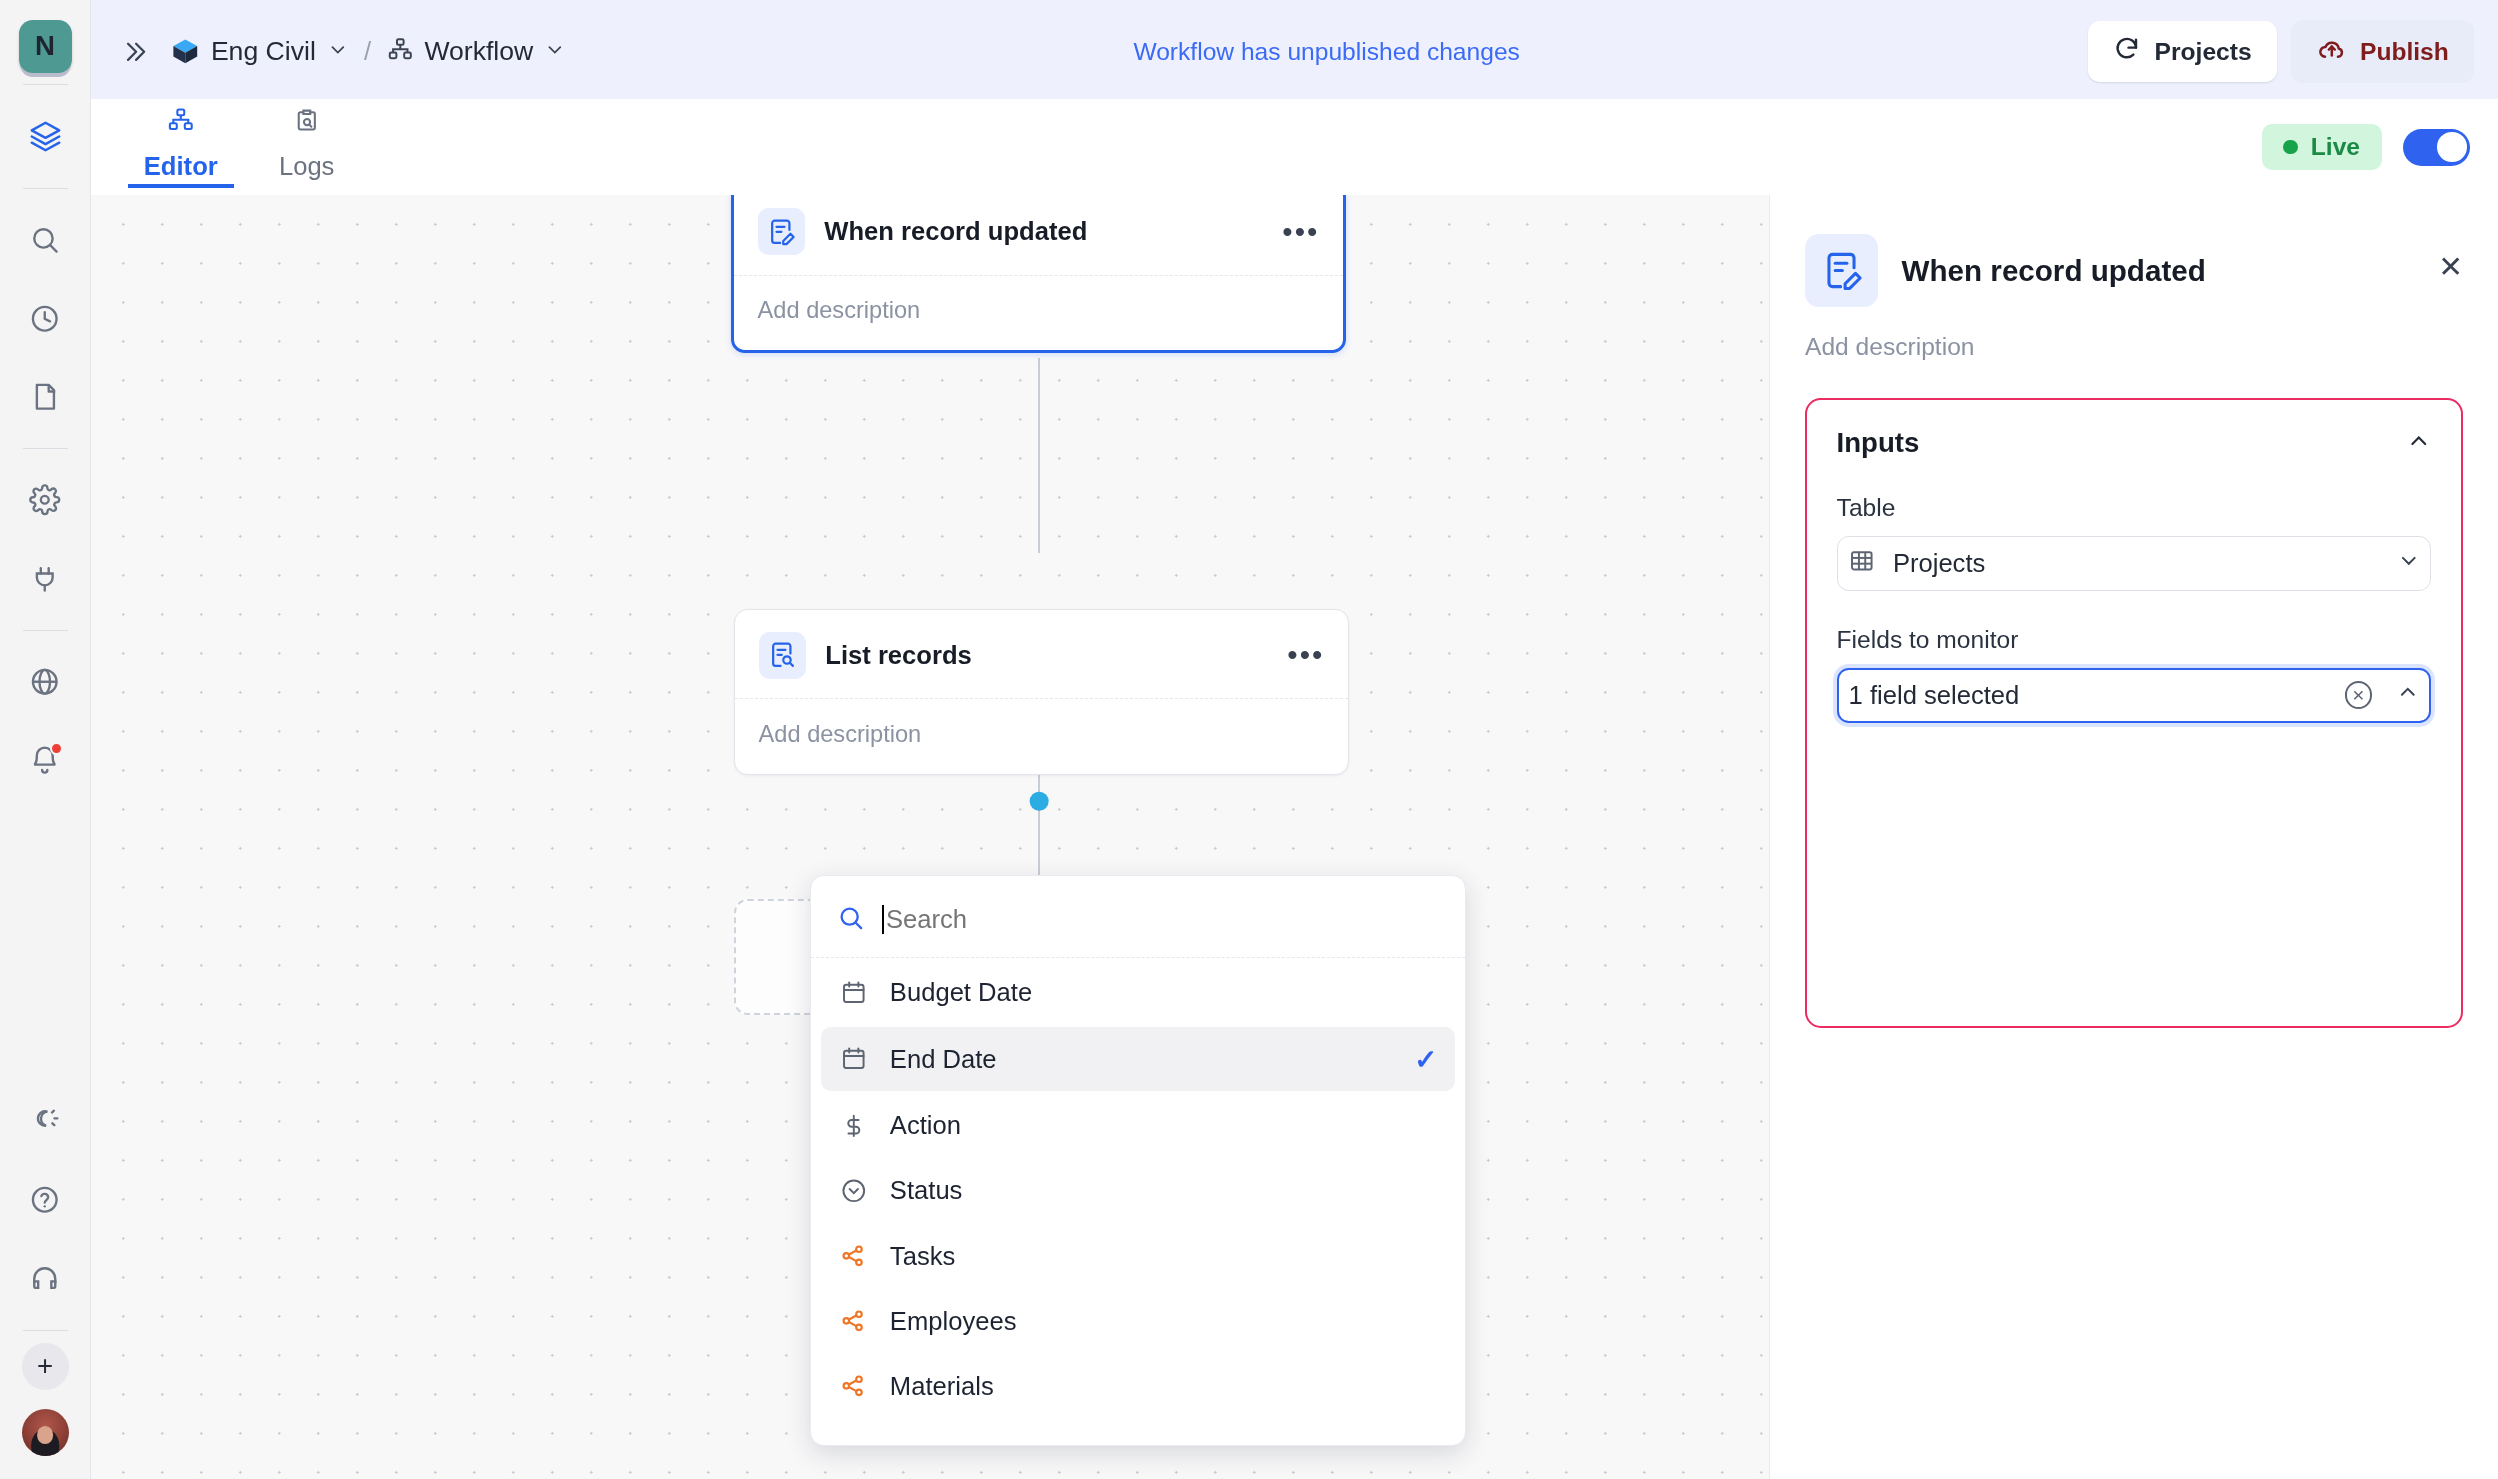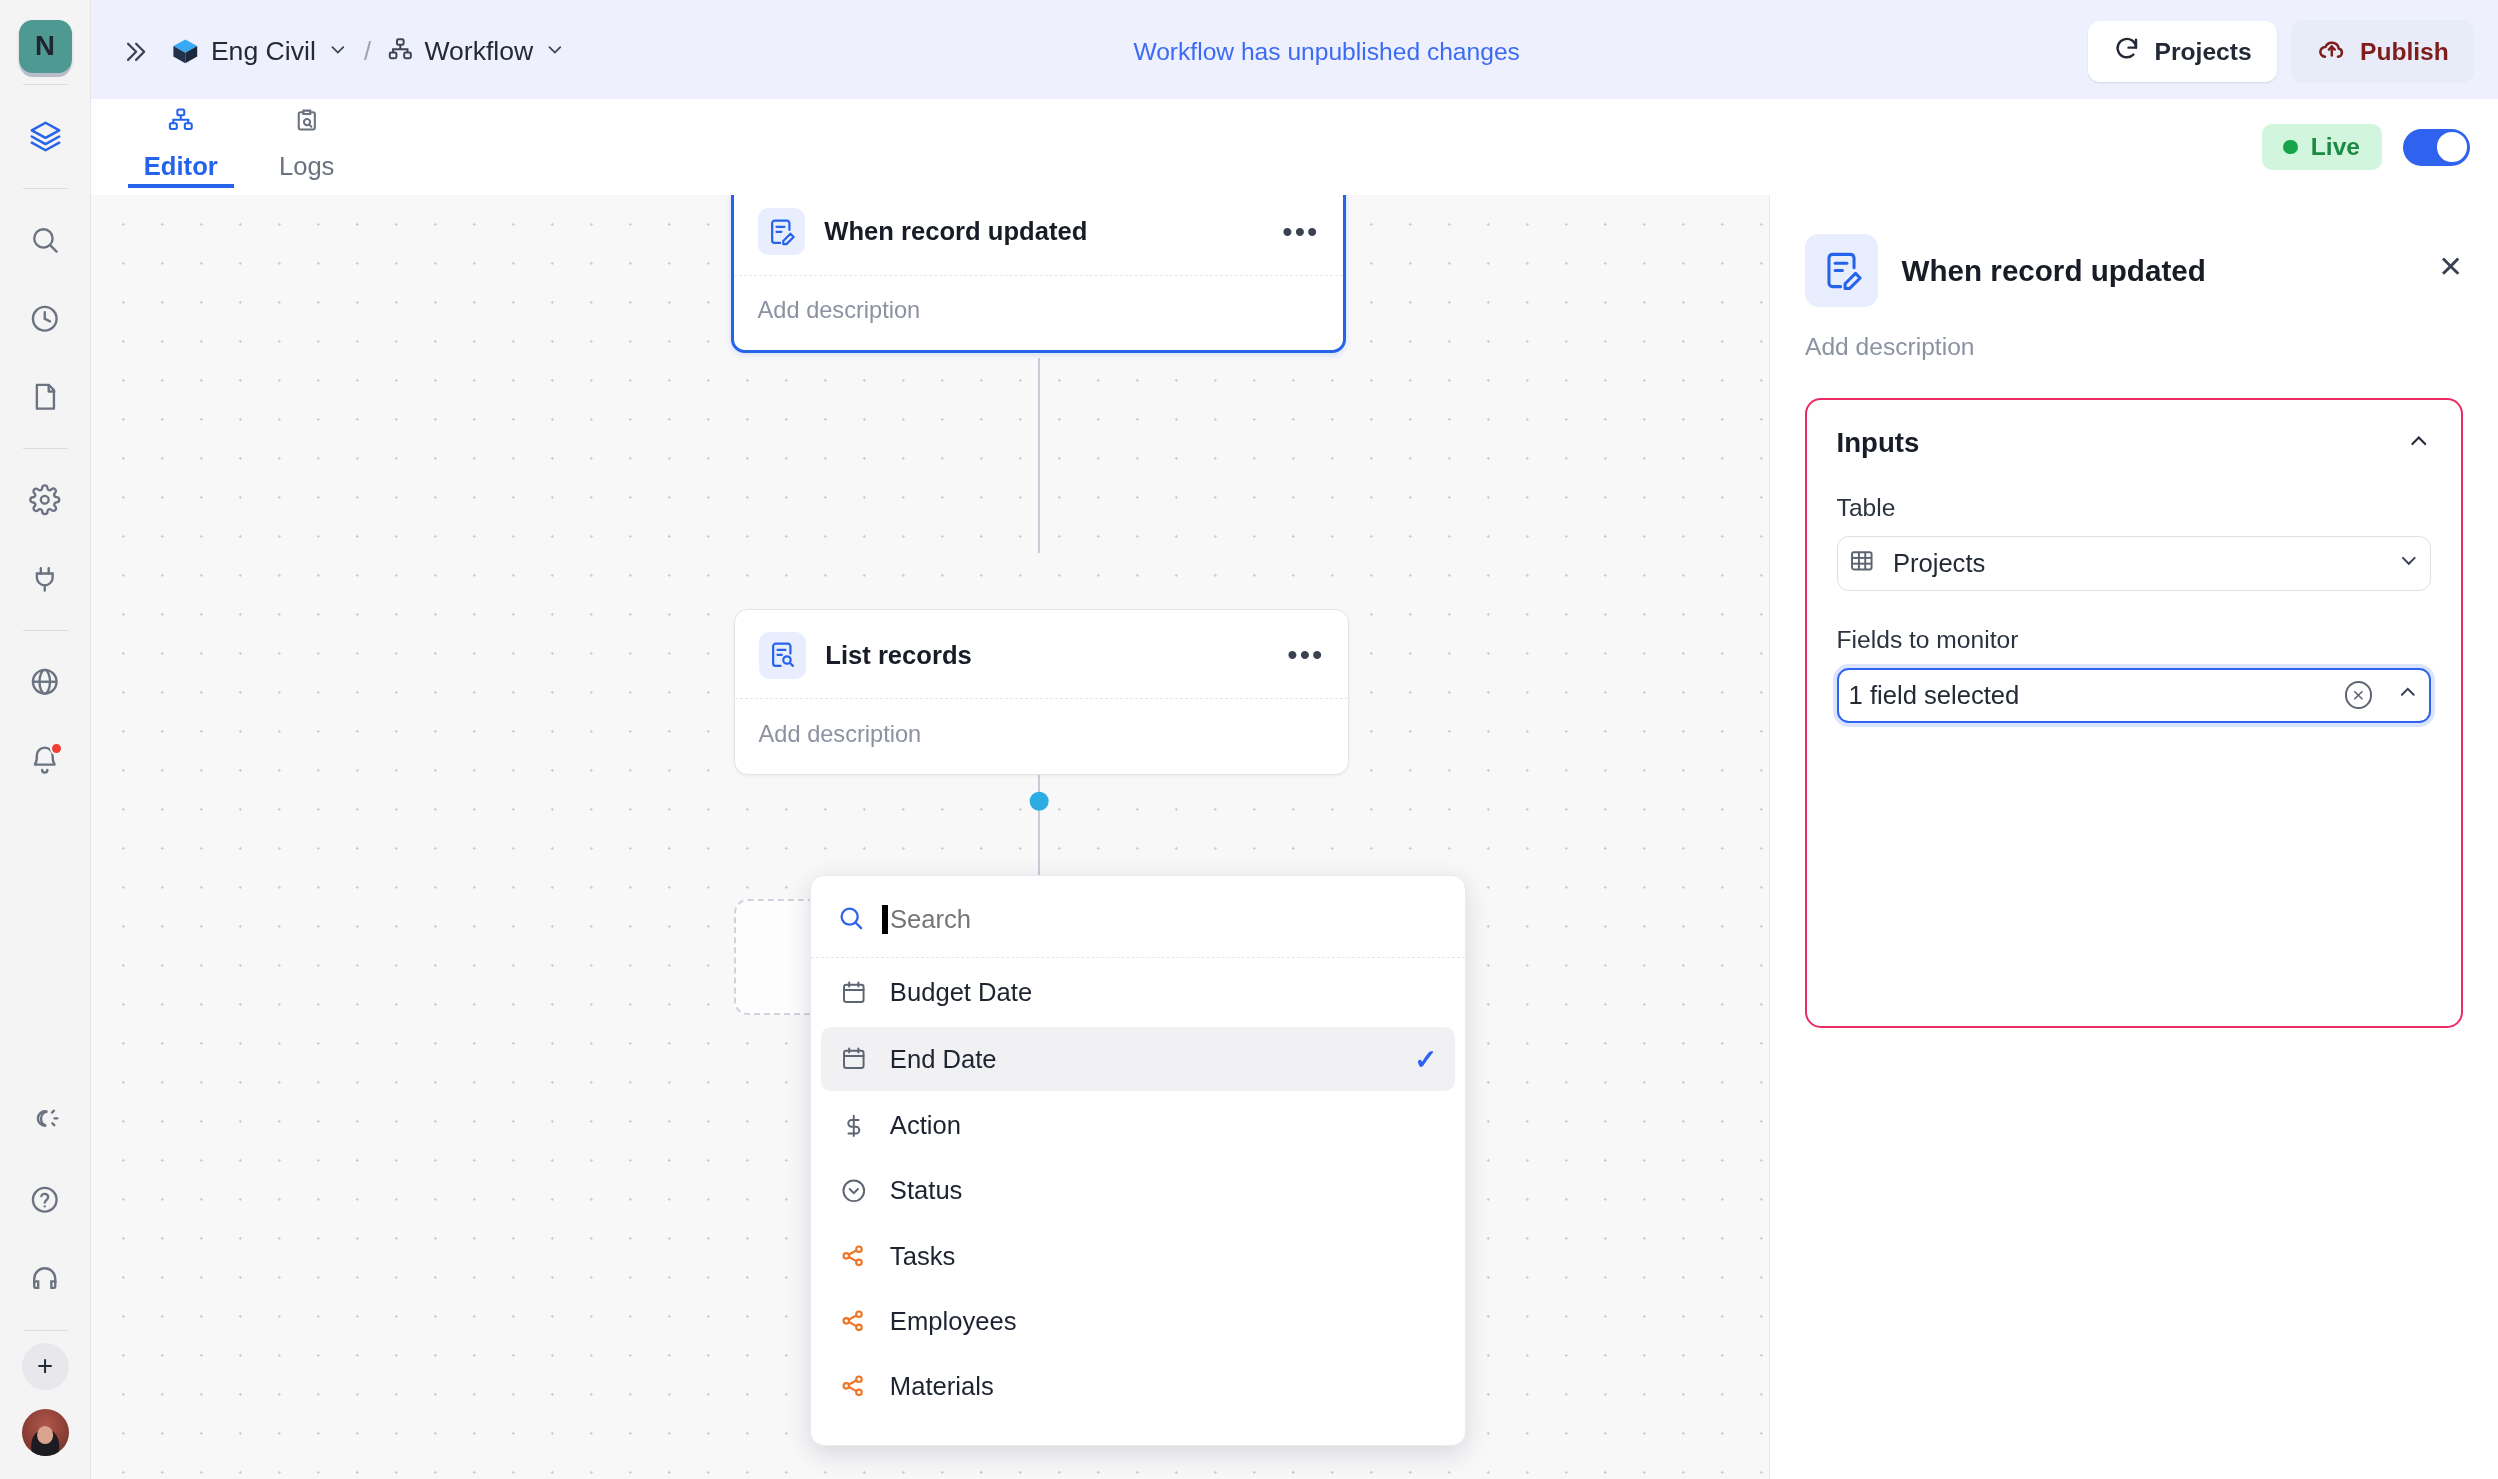--- a/index.html
+++ b/index.html
@@ -224,21 +224,21 @@
     box-shadow: 0 7.9px 25.6px rgba(20,25,40,.14);
     padding: 7.9px 0 17.7px; overflow: hidden; height: 571px;
   }
   .dd-search {
     display: flex; align-items: center; gap: 17.7px;
     padding: 19.7px 25.6px 21.7px; border-bottom: 1px dashed #e6e6ec;
   }
   .dd-search-input {
     border: none; outline: none; font-size: 25.6px; color: #8b92a1;
     font-family: inherit; background: transparent; flex: 1 1 auto;
-    border-left: 6px solid #000000; padding-left: 2px;
+    border-left: 2px solid #000000; padding-left: 2px;
   }
   .dd-item {
     display: flex; align-items: center; gap: 21.7px;
     margin: 3.9px 9.9px; padding: 15.8px 17.7px; border-radius: 9.9px;
     font-size: 25.6px; color: #1d2330; cursor: pointer;
   }
   .dd-item.hover { background: #f1f1f3; }
   .dd-item .grow { flex: 1 1 auto; }
   .dd-check { color: #2f63ef; font-size: 27.6px; font-weight: 700; }
   .dd-ico { width: 29.6px; height: 29.6px; display: flex; align-items: center; justify-content: center; color: #5d6472; flex: 0 0 auto; }

